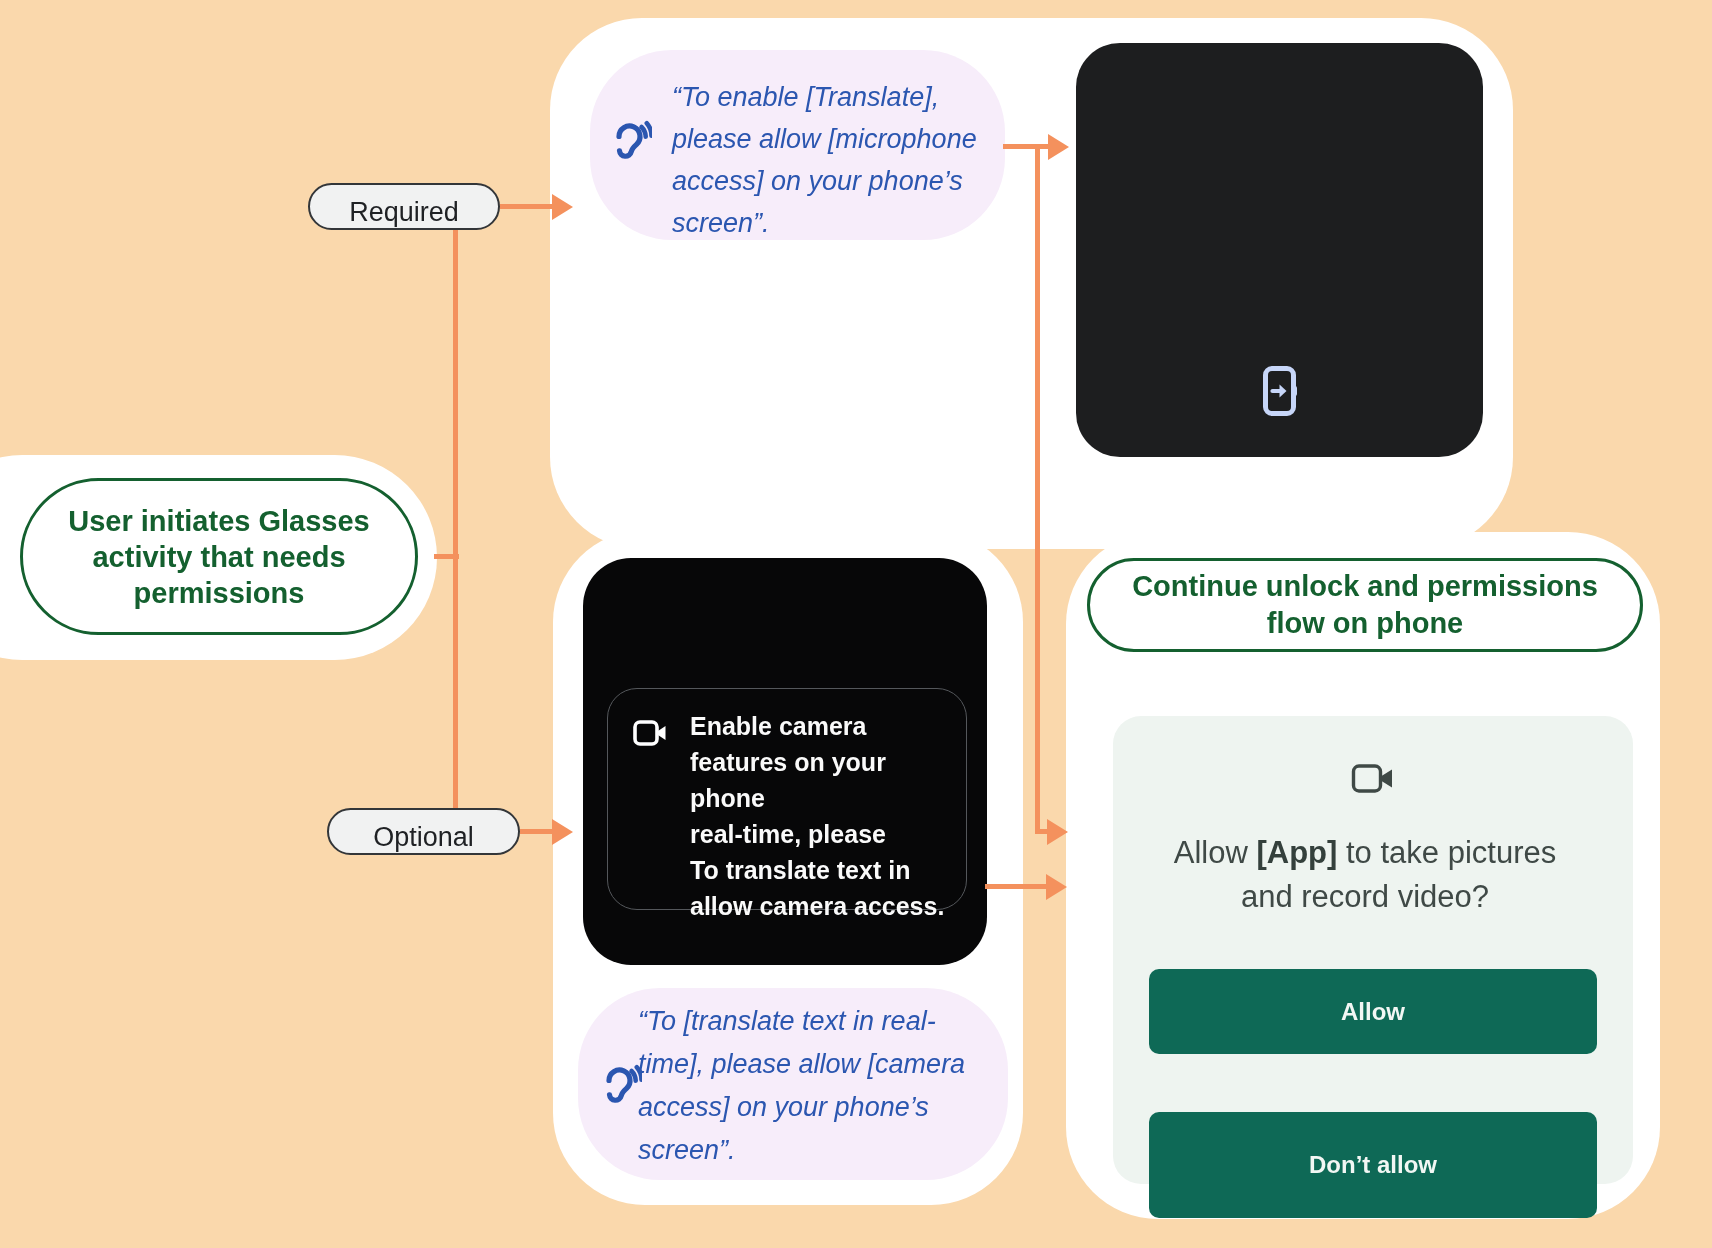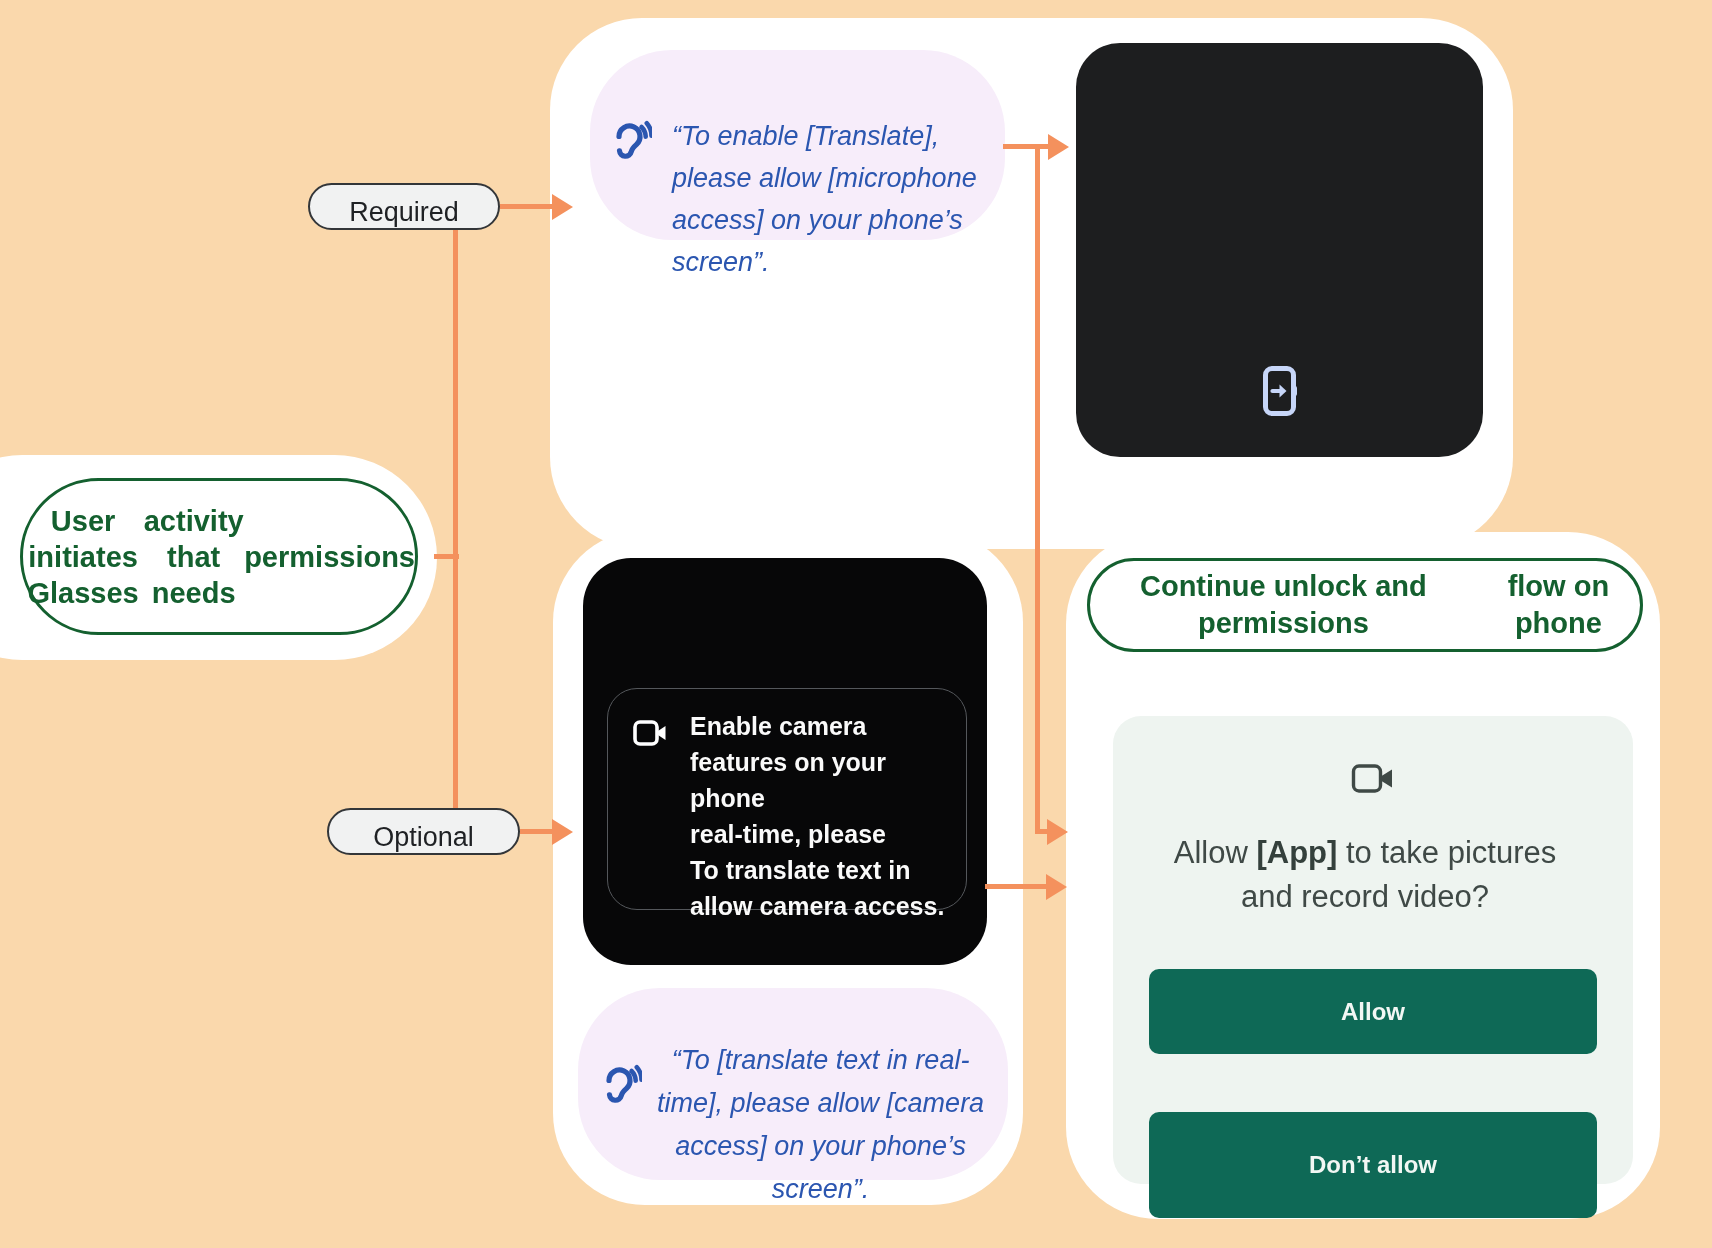--- a/index.html
+++ b/index.html
@@ -12,39 +12,39 @@
   .canvas{position:relative;width:1712px;height:1248px;background:var(--peach);overflow:hidden;}
   .card{position:absolute;background:#FFFFFF;}
   .card-top{left:550px;top:18px;width:963px;height:531px;border-radius:92px;}
   .card-left{left:-80px;top:455px;width:517px;height:205px;border-radius:105px;}
   .card-mid{left:553px;top:530px;width:470px;height:675px;border-radius:92px;}
   .card-right{left:1066px;top:532px;width:594px;height:687px;border-radius:92px;}
 
   .bubble{position:absolute;background:var(--purple);border-radius:82px;}
   .bubble-top{left:590px;top:50px;width:415px;height:190px;}
   .bubble-mid{left:578px;top:988px;width:430px;height:192px;}
-  .vtext{position:absolute;color:var(--blue);font-style:italic;font-size:27px;line-height:42px;white-space:nowrap;margin-top:39px;}
+  .vtext{position:absolute;color:var(--blue);font-style:italic;font-size:27px;line-height:42px;white-space:nowrap;}
   .vtext span{display:block;}
   .vtext-top{left:672px;top:76px;}
-  .vtext-mid{left:657px;top:1000px;line-height:43px;text-align:center;}
+  .vtext-mid{left:638px;top:1000px;line-height:43px;}
 
   .gscreen{position:absolute;background:var(--screen);}
   .gscreen-top{left:1076px;top:43px;width:407px;height:414px;border-radius:44px;}
   .gscreen-mid{left:583px;top:558px;width:404px;height:407px;border-radius:48px;background:#070708;}
   .inner-outline{position:absolute;left:607px;top:688px;width:360px;height:222px;border:1.6px solid #54575B;border-radius:30px;box-sizing:border-box;}
   .stext{position:absolute;left:690px;top:708px;color:#FAFAFA;font-weight:bold;font-size:25px;line-height:36px;white-space:nowrap;}
   .stext span{display:block;}
 
   .pill{position:absolute;background:#F1F2F2;border:2.5px solid #333639;border-radius:26px;box-sizing:border-box;
         display:flex;align-items:flex-end;justify-content:center;font-size:27px;color:var(--inktext);}
   .pill-required{left:308px;top:183px;width:192px;height:47px;}
   .pill-optional{left:327px;top:808px;width:193px;height:47px;}
 
   .gpill{position:absolute;border:3.5px solid var(--green);border-radius:80px;box-sizing:border-box;background:#fff;
-         display:flex;align-items:center;justify-content:center;color:var(--green);font-weight:bold;text-align:center;}
+         display:flex;flex-direction:column;align-items:center;justify-content:center;color:var(--green);font-weight:bold;text-align:center;}
   .gpill-start{left:20px;top:478px;width:398px;height:157px;font-size:29px;line-height:36px;}
   .gpill-continue{left:1087px;top:558px;width:556px;height:94px;border-radius:64px;font-size:29px;line-height:37px;}
 
   .dialog{position:absolute;left:1113px;top:716px;width:520px;height:468px;border-radius:28px;background:var(--dialog);}
   .dtitle{position:absolute;left:1105px;top:831px;width:520px;text-align:center;color:#3F4946;font-size:31px;line-height:44px;}
   .dtitle b{font-weight:bold;color:#34403C;}
   .btn{position:absolute;left:1149px;width:448px;border-radius:10px;background:var(--teal);display:flex;align-items:center;justify-content:center;
        color:#F2F7F4;font-size:24px;font-weight:bold;cursor:pointer;}
   .btn-allow{top:969px;height:85px;}
   .btn-dont{top:1112px;height:106px;}

